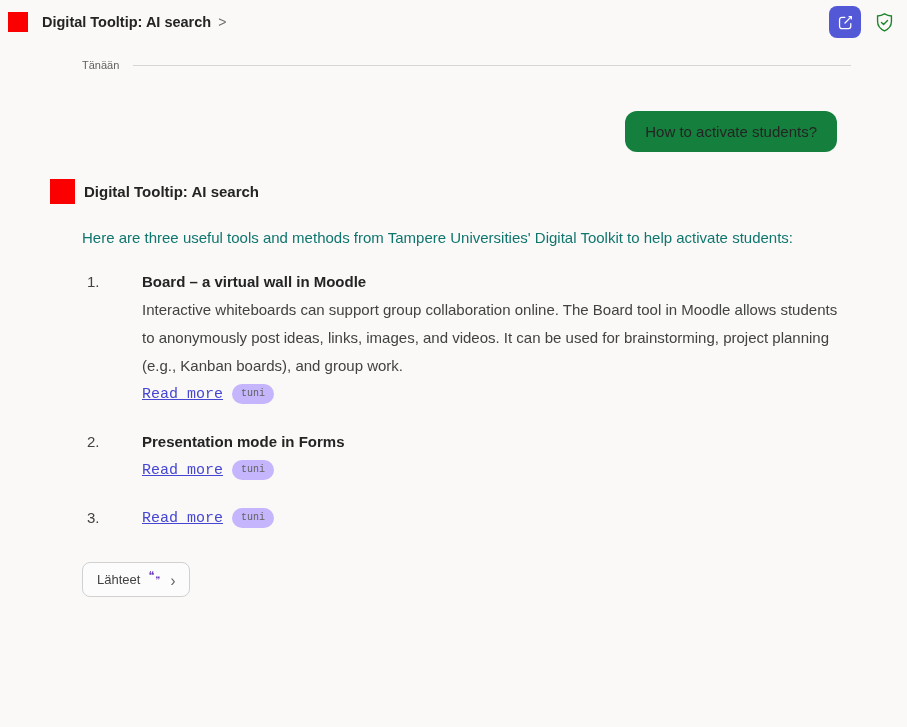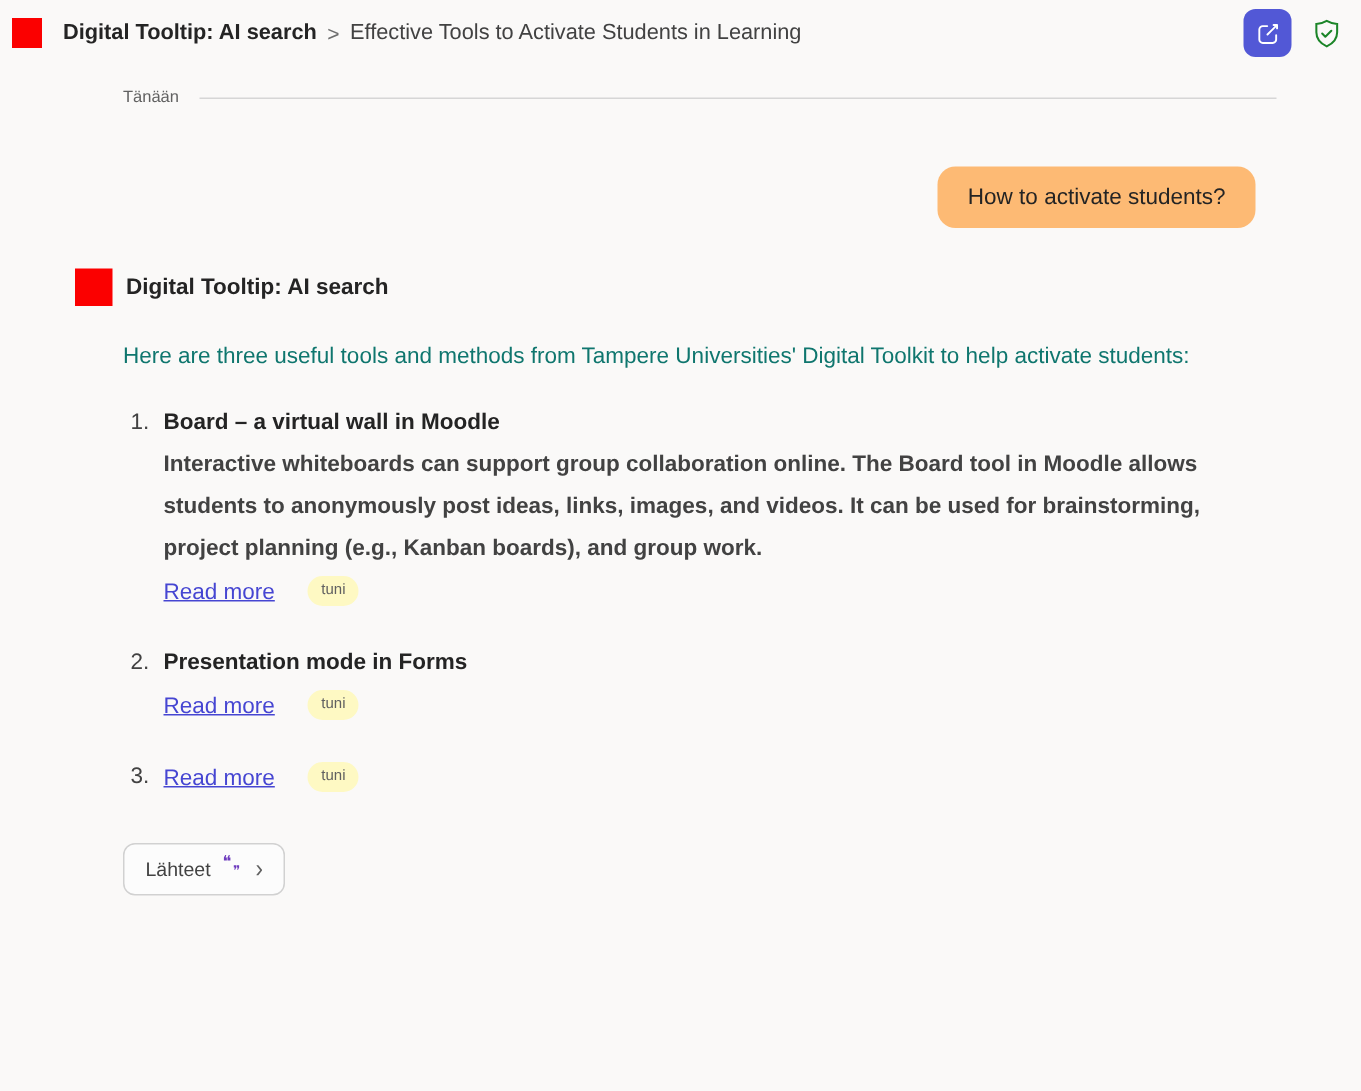--- a/index.html
+++ b/index.html
@@ -70,21 +70,21 @@
     margin-left: 14px;
   }
 
   
   .user-row {
     display: flex;
     justify-content: flex-end;
     margin: 38px 70px 0 0;
   }
   .user-bubble {
-    background: #fdba74;
+    background: #15803d;
     border-radius: 12px;
     padding: 12px 20px;
     font-size: 15px;
     color: #242424;
   }
 
   
   .ai-header {
     display: flex;
     align-items: center;
@@ -115,48 +115,48 @@
   .tool-item { display: flex; margin-bottom: 22px; }
   .tool-item:last-child { margin-bottom: 0; }
   .tool-num {
     width: 27px;
     flex: 0 0 auto;
     font-size: 15px;
     line-height: 28px;
     color: #424242;
     padding-left: 5px;
   }
-  .tool-body { flex: 1 1 auto; min-width: 0; }
+  .tool-body { flex: 1 1 auto; min-width: 0; margin-left: 33px; }
   .tool-title {
     font-size: 15px;
     font-weight: 700;
     line-height: 28px;
     color: #242424;
   }
   .tool-desc {
     font-size: 15px;
     line-height: 28px;
     color: #424242;
-    font-weight: bold;
   }
   .read-row {
     display: flex;
     align-items: center;
-    gap: 22px;
+    gap: 9px;
     height: 24px;
     margin-top: 2px;
+    font-family: Liberation Mono, monospace;
   }
   .read-link {
     font-size: 15px;
     color: #4646d2;
     text-decoration: underline;
     cursor: pointer;
   }
   .src-badge {
-    background: #fef9c3;
+    background: #c4b5fd;
     color: #616161;
     font-size: 10px;
     line-height: 1;
     padding: 5px 9px;
     border-radius: 10px;
   }
 
   
   .sources-row { margin: 30px 0 0 82px; }
   .sources-btn {
@@ -194,21 +194,20 @@
   }
 </style>
 </head>
 <body>
 
 <div class="header">
   <div class="header-logo"></div>
   <div class="breadcrumb">
     <span class="crumb-app">Digital Tooltip: AI search</span>
     <span class="crumb-sep">&gt;</span>
-    <span class="crumb-convo">Effective Tools to Activate Students in Learning</span>
   </div>
   <div class="header-actions">
     <button class="compose-btn">
       <span style="display:flex">
         <svg width="17" height="17" viewBox="0 0 20 20" fill="none" stroke="#ffffff" stroke-width="1.5" stroke-linecap="round" stroke-linejoin="round">
           <path d="M16.2 11.2v3.3a2.7 2.7 0 0 1-2.7 2.7H5.7A2.7 2.7 0 0 1 3 14.5V6.7A2.7 2.7 0 0 1 5.7 4h3.5"></path>
           <path d="M16.6 3.4l-7.2 7.2"></path>
           <path d="M14.2 3.1l2.7 0 0 2.7"></path>
         </svg>
       </span>

